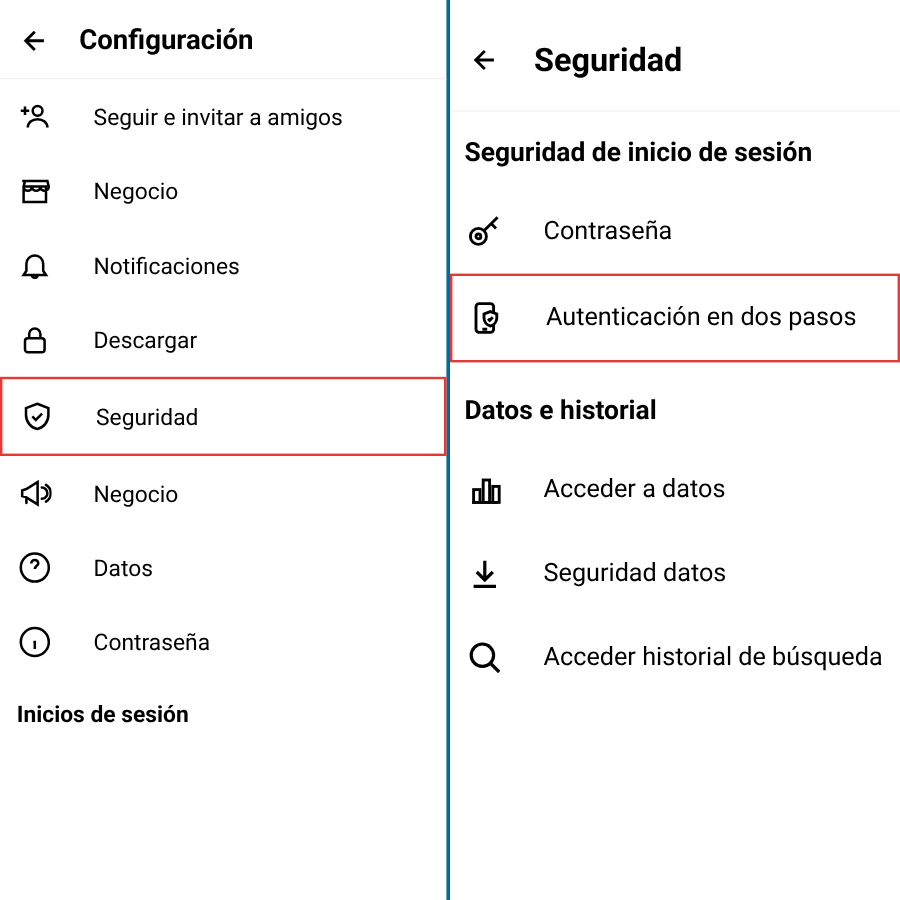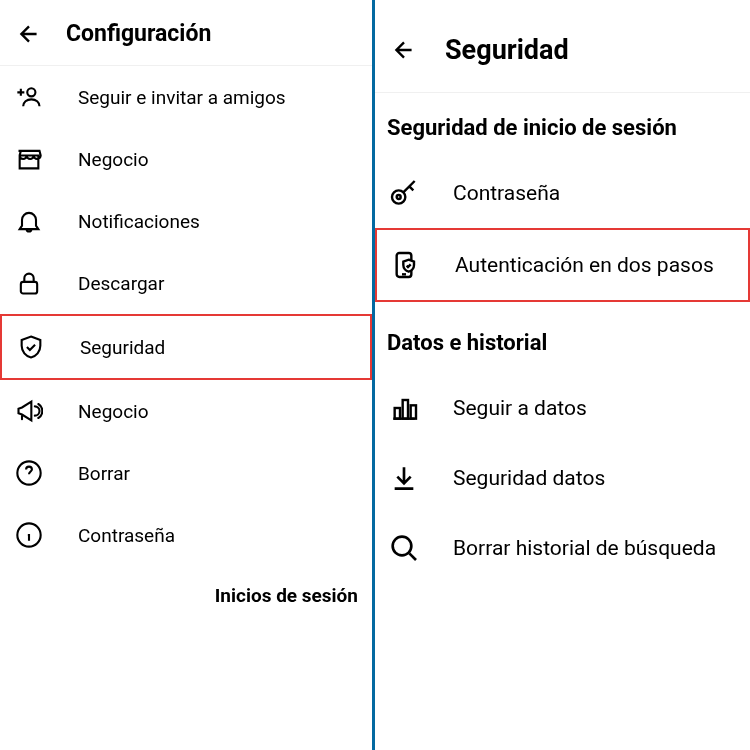--- a/index.html
+++ b/index.html
@@ -72,21 +72,20 @@
       color: #000;
     }
     .menu-label-right {
       font-size: 21px;
     }
     .section-header {
       font-size: 19px;
       font-weight: 700;
       padding: 18px 14px 10px;
       color: #000;
-      text-align: right;
     }
     .section-header-right {
       font-size: 22px;
       font-weight: 700;
       padding: 28px 12px 18px;
     }
     .highlighted {
       border: 2px solid #e53935;
     }
   </style>
@@ -162,21 +161,21 @@
   </div>
 
 
   <div class="menu-item">
     <span class="menu-icon">
       <svg width="28" height="28" viewBox="0 0 24 24" fill="none" stroke="#000" stroke-width="1.8">
           <circle cx="12" cy="12" r="10"></circle>
           <path d="M9.5 9a2.5 2.5 0 015 0c0 1.5-2.5 2-2.5 4M12 17h.01"></path>
         </svg>
     </span>
-    <span class="menu-label">Borrar</span>
+    <span class="menu-label">Datos</span>
   </div>
 
   <div class="menu-item">
     <span class="menu-icon">
       <svg width="28" height="28" viewBox="0 0 24 24" fill="none" stroke="#000" stroke-width="1.8">
           <circle cx="12" cy="12" r="10"></circle>
           <path d="M12 8h.01M11 12h1v5"></path>
         </svg>
     </span>
     <span class="menu-label">Contraseña</span>
@@ -224,34 +223,34 @@
 
   <div class="menu-item menu-item-right">
     <span class="menu-icon menu-icon-right">
       <svg width="32" height="32" viewBox="0 0 24 24" fill="none" stroke="#000" stroke-width="1.8">
           <path d="M4 20h16"></path>
           <rect x="5" y="12" width="4" height="8"></rect>
           <rect x="11" y="6" width="4" height="14"></rect>
           <rect x="17" y="10" width="4" height="10"></rect>
         </svg>
     </span>
-    <span class="menu-label menu-label-right">Seguir a datos</span>
+    <span class="menu-label menu-label-right">Acceder a datos</span>
   </div>
 
   <div class="menu-item menu-item-right">
     <span class="menu-icon menu-icon-right">
       <svg width="32" height="32" viewBox="0 0 24 24" fill="none" stroke="#000" stroke-width="2">
           <path d="M12 4v12M7 11l5 5 5-5M5 20h14"></path>
         </svg>
     </span>
     <span class="menu-label menu-label-right">Seguridad datos</span>
   </div>
 
   <div class="menu-item menu-item-right">
     <span class="menu-icon menu-icon-right">
       <svg width="32" height="32" viewBox="0 0 24 24" fill="none" stroke="#000" stroke-width="2">
           <circle cx="10.5" cy="10.5" r="7"></circle>
           <path d="M16 16l5 5"></path>
         </svg>
     </span>
-    <span class="menu-label menu-label-right">Borrar historial de búsqueda</span>
+    <span class="menu-label menu-label-right">Acceder historial de búsqueda</span>
   </div>
 </div>
 
 </body></html>

